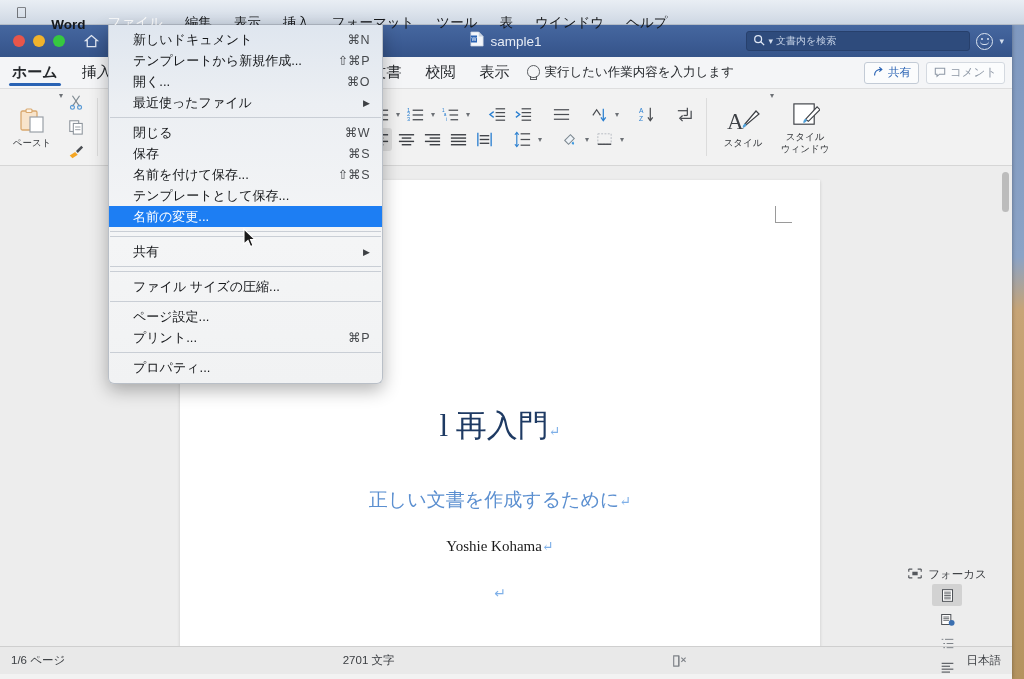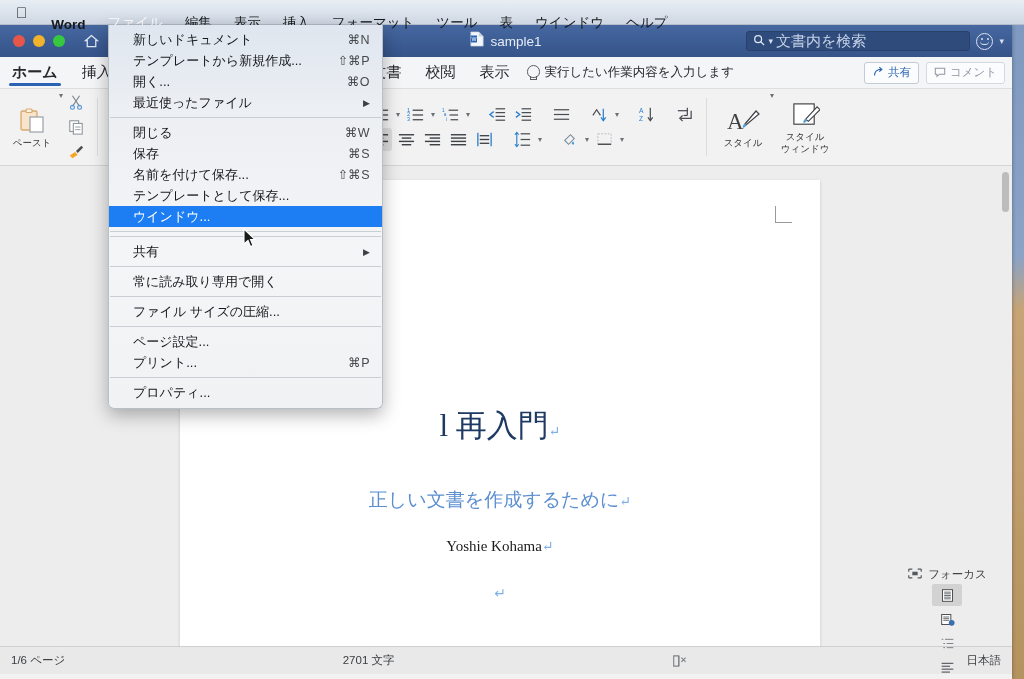--- a/index.html
+++ b/index.html
@@ -61,21 +61,21 @@
   #title-center .tname { color: #e6ecf5; font-size: 13.5px; }
   #title-right {
     position: absolute; right: 8px; top: 0; height: 32px;
     display: flex; align-items: center; gap: 6px;
   }
   #searchbox {
     width: 224px; height: 20px; border-radius: 3px;
     background: #2e4b7c; border: 1px solid #27406c;
     display: flex; align-items: center; gap: 3px; padding: 0 6px;
   }
-  #searchbox .ph { font-size: 15px; color: #c5d2e6; white-space: nowrap; }
+  #searchbox .ph { font-size: 10px; color: #c5d2e6; white-space: nowrap; }
   .smiley {
     width: 17px; height: 17px; border-radius: 50%;
     border: 1.5px solid #dbe4f0; position: relative;
   }
   .smiley::before, .smiley::after {
     content: ''; position: absolute; width: 2px; height: 2px;
     background: #dbe4f0; border-radius: 50%; top: 4px;
   }
   .smiley::before { left: 3.5px; }
   .smiley::after  { right: 3.5px; }
@@ -795,34 +795,30 @@
   </div>
   <div class="mi">
     <span class="lab">名前を付けて保存...</span>
     <span class="key">⇧⌘S</span>
   </div>
   <div class="mi">
     <span class="lab">テンプレートとして保存...</span>
     <span class="key"></span>
   </div>
   <div class="mi sel">
-    <span class="lab">ウインドウ...</span>
+    <span class="lab">名前の変更...</span>
     <span class="key"></span>
   </div>
   <div class="msep"></div>
   <div class="msep"></div>
   <div class="mi">
     <span class="lab">共有</span>
     <span class="arrow">▶</span>
   </div>
   <div class="msep"></div>
-  <div class="mi">
-    <span class="lab">常に読み取り専用で開く</span>
-    <span class="key"></span>
-  </div>
   <div class="msep"></div>
   <div class="mi">
     <span class="lab">ファイル サイズの圧縮...</span>
     <span class="key"></span>
   </div>
   <div class="msep"></div>
   <div class="mi">
     <span class="lab">ページ設定...</span>
     <span class="key"></span>
   </div>

